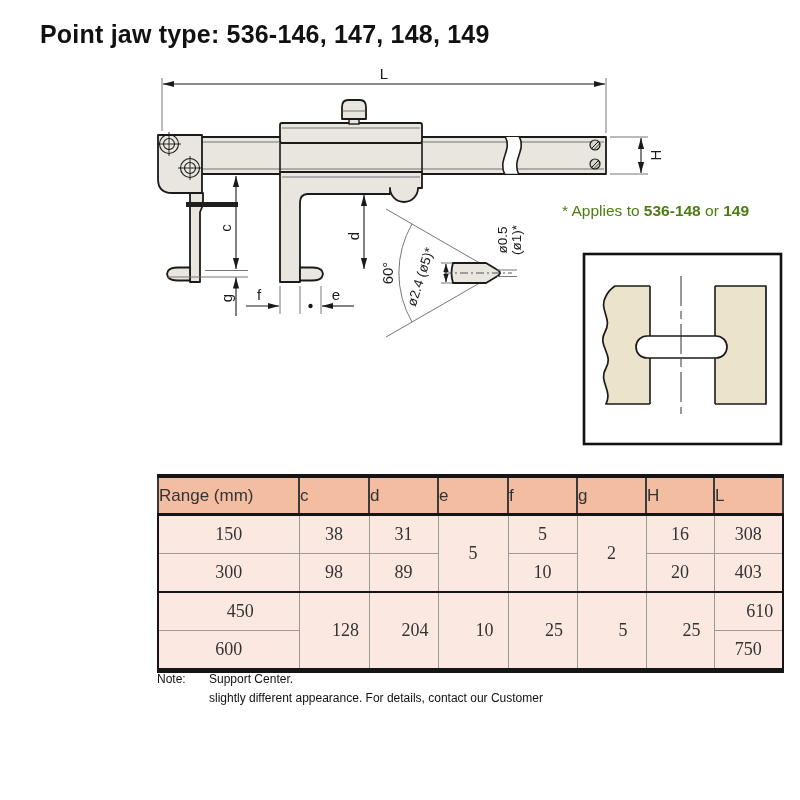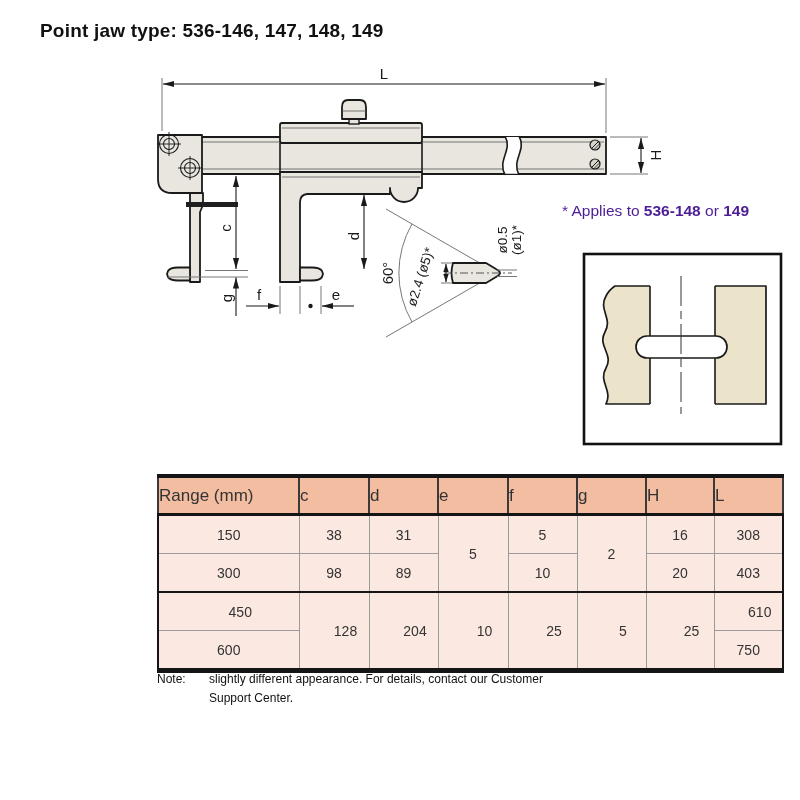--- a/index.html
+++ b/index.html
@@ -8,45 +8,45 @@
     --metal:#e9e6df;
     --block:#ebe4ca;
     --line:#1a1a1a;
   }
   html,body{margin:0;padding:0;}
   body{
     width:800px;height:800px;position:relative;background:#ffffff;
     font-family:"Liberation Sans", sans-serif;color:#111;overflow:hidden;
   }
   .title{
-    position:absolute;left:40px;top:20px;font-size:19px;font-weight:bold;
+    position:absolute;left:40px;top:20px;font-size:25px;font-weight:bold;
     letter-spacing:0.2px;white-space:nowrap;
   }
   svg.drawing{position:absolute;left:0;top:0;font-family:"Liberation Sans", sans-serif;}
   .metal{fill:var(--metal);stroke:var(--line);stroke-width:1.8;stroke-linejoin:round;}
   .thin{stroke:#555;stroke-width:0.8;fill:none;}
   .edge{stroke:var(--line);stroke-width:1.6;fill:none;}
   .dim{stroke:var(--line);stroke-width:1.1;fill:none;}
   .ref{stroke:#777;stroke-width:1;fill:none;}
   .dimtxt{font-size:15px;fill:#1a1a1a;}
   .smalltxt{font-size:13.5px;fill:#1a1a1a;}
   .applies{
-    position:absolute;left:562px;top:202px;font-size:15.5px;white-space:nowrap;color:#4c1d95;
+    position:absolute;left:562px;top:202px;font-size:15.5px;white-space:nowrap;color:#4d7c0f;
   }
   table.spec{
     position:absolute;left:157px;top:474px;border-collapse:collapse;table-layout:fixed;
     border:2.5px solid #151515;border-top-width:4px;border-bottom-width:5px;
   }
   table.spec th{
     height:35px;background:var(--header_bg);font-weight:normal;font-size:17px;color:#333;
     border:2px solid #3a3a3a;border-bottom:3.5px solid #151515;padding:0;text-align:left;
   }
   table.spec td{
-    height:37px;background:var(--row_bg);font-size:14px;color:#333;
-    border:1.6px solid #9a9a9a;padding:0;text-align:center;vertical-align:middle;
+    height:37px;background:var(--row_bg);font-size:18px;color:#333;
+    border:1.6px solid #9a9a9a;padding:0;text-align:center;vertical-align:middle;font-family:Liberation Serif, serif;
   }
   table.spec tr.group td{border-top:2.8px solid #151515;padding-left:23px;}
   .note{
     position:absolute;left:157px;top:670px;font-size:12px;color:#111;
     display:flex;line-height:1.62;
   }
   .note .lbl{width:52px;flex:none;}
   .note .txt{width:560px;}
 </style>
 </head>
@@ -239,16 +239,16 @@
     <tr>
       <td>600</td>
       <td>750</td>
     </tr>
   </tbody>
 </table>
 
 <div class="note">
   <div class="lbl">Note:</div>
   <div class="txt">
+    <div>Support Center.</div>
     <div>slightly different appearance. For details, contact our Customer</div>
-    <div>Support Center.</div>
   </div>
 </div>
 
 </body></html>

